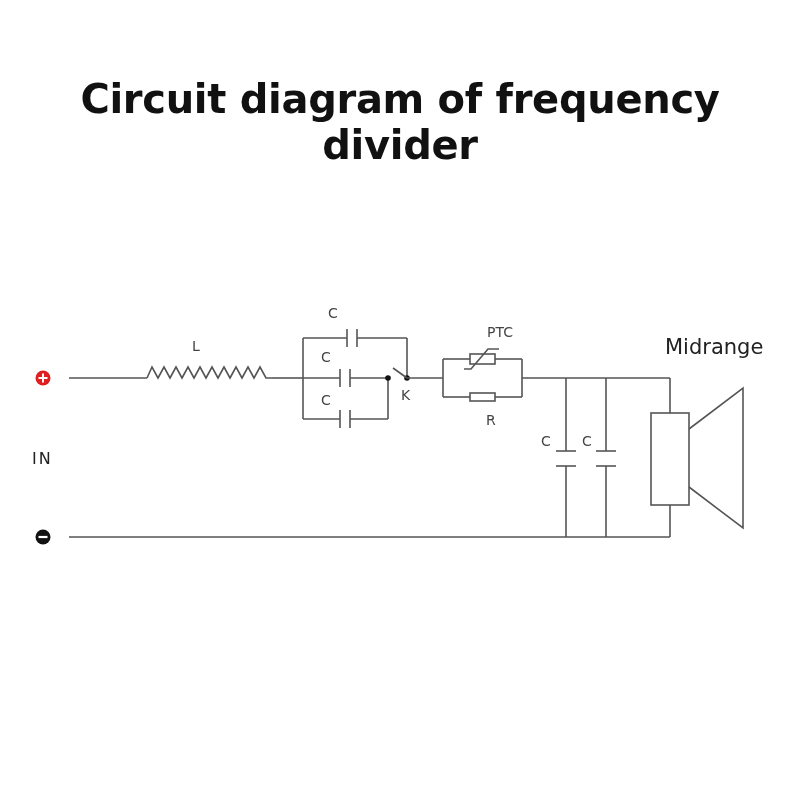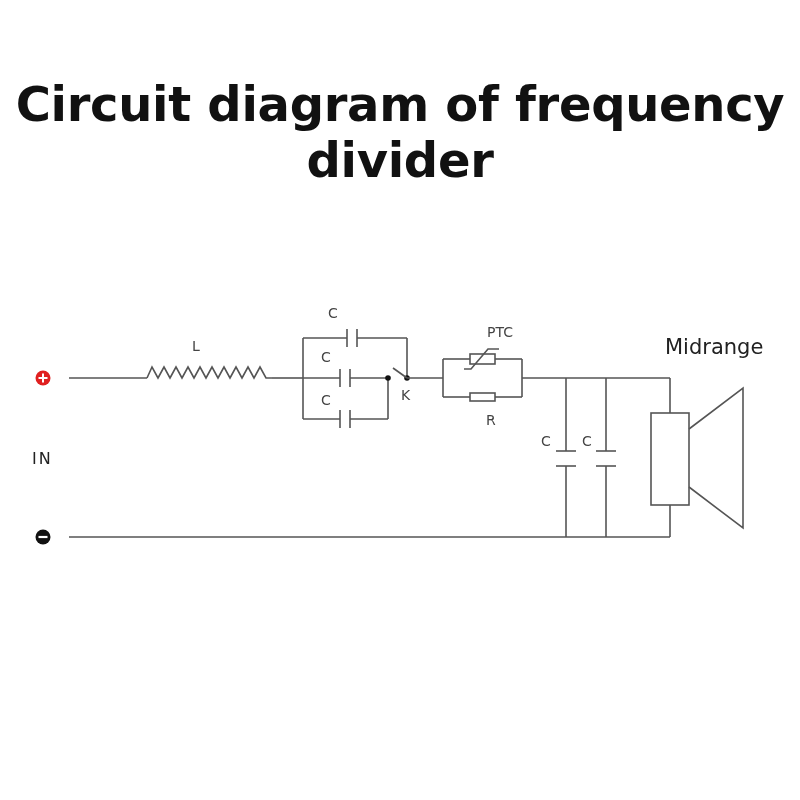--- a/index.html
+++ b/index.html
@@ -1,17 +1,17 @@
 <!DOCTYPE html>
 <html><head>
   <meta charset="utf-8">
   <style>
     html, body { margin: 0; padding: 0; background: #ffffff; }
     body { width: 800px; height: 800px; position: relative; overflow: hidden; font-family: "Liberation Sans", sans-serif; }
-    #title { position: absolute; left: 0; top: 76px; width: 800px; text-align: center; font-family: "DejaVu Sans", sans-serif; font-weight: bold; font-size: 48px; color: #111111; letter-spacing: -0.3px; }
+    #title { position: absolute; left: 0; top: 76px; width: 800px; text-align: center; font-family: "DejaVu Sans", sans-serif; font-weight: bold; font-size: 40px; color: #111111; letter-spacing: -0.3px; }
     svg { position: absolute; left: 0; top: 0; }
     .wire { stroke: #555555; stroke-width: 1.6; fill: none; }
     .lbl { font-family: "DejaVu Sans", sans-serif; font-size: 14px; fill: #444444; }
     .big { font-family: "DejaVu Sans", sans-serif; font-size: 21px; fill: #222222; }
   </style>
 </head>
 <body>
 
 <div id="title">Circuit diagram of frequency divider</div>
 

